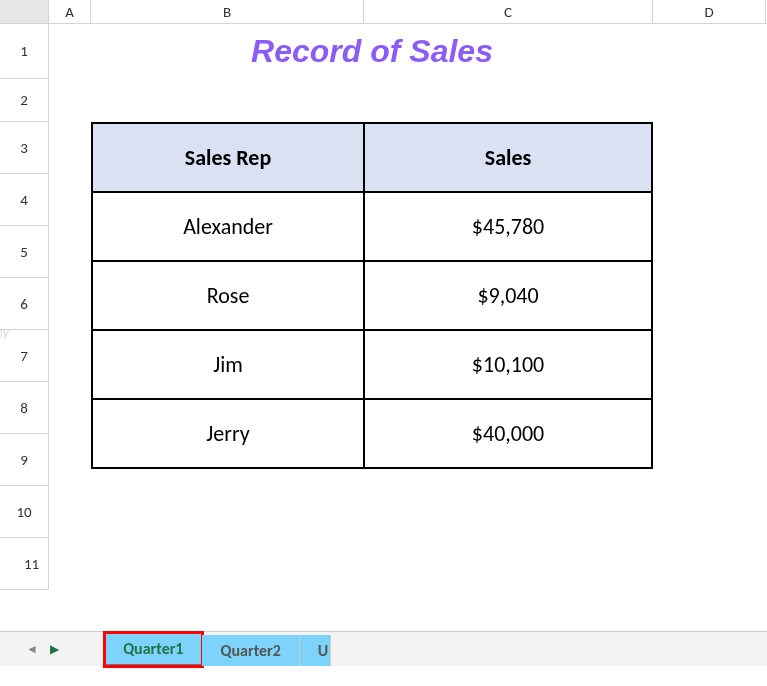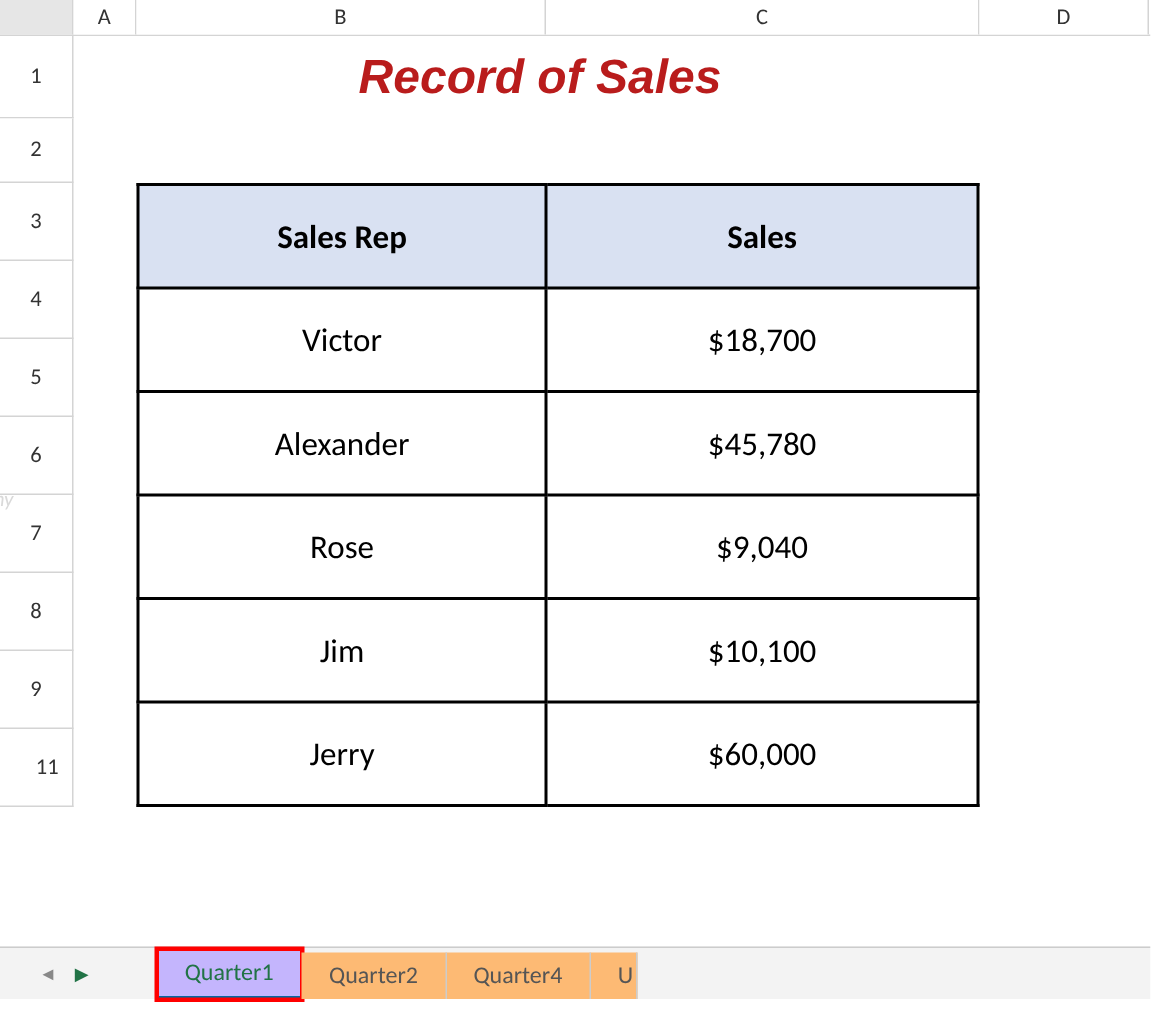--- a/index.html
+++ b/index.html
@@ -58,29 +58,29 @@
     .rh-1 { height: 55px; }
     .rh-2 { height: 43px; }
     .rh-n { height: 52px; }
     .rh-11 { height: 52px; padding-left: 15px; }
     .cell-area {
       position: absolute;
       left: 49px; top: 24px;
     }
     .title {
       position: absolute;
-      left: 30px; top: 0;
+      left: 42px; top: 0;
       width: 562px; height: 55px;
       text-align: center;
       font-size: 32px;
       font-weight: bold;
       font-style: italic;
       font-family: Arial, sans-serif;
       line-height: 55px;
-      color: #b91c1c;
+      color: #8b5cf6;
     }
     .data-table {
       position: absolute;
       left: 42px; top: 98px;
       width: 562px;
       border-collapse: collapse;
     }
     .data-table th, .data-table td {
       border: 2px solid #000;
       text-align: center;
@@ -125,28 +125,29 @@
       display: flex;
       margin-left: 40px;
       align-items: flex-end;
       height: 100%;
     }
     .tab {
       padding: 6px 18px;
       font-size: 16px;
       color: #555;
       border-right: 1px solid #ccc;
-      background: #fdba74;
+      background: #7dd3fc;
       cursor: pointer;
+      font-weight: bold;
     }
     .tab.active {
-      background: #c4b5fd;
+      background: #7dd3fc;
       color: #217346;
-      font-weight: normal;
-      border-bottom: 2px solid #0369a1;
+      font-weight: bold;
+      border-bottom: 2px solid #737373;
     }
     .tab.highlighted {
       outline: 3px solid #ff0000;
       outline-offset: -1px;
     }
     .tab.cut { text-align: left; padding-right: 2px;}
   </style>
 </head>
 <body>
 
@@ -162,61 +163,57 @@
   <div class="row-headers">
     <div class="row-header rh-1">1</div>
     <div class="row-header rh-2">2</div>
     <div class="row-header rh-n">3</div>
     <div class="row-header rh-n">4</div>
     <div class="row-header rh-n">5</div>
     <div class="row-header rh-n">6</div>
     <div class="row-header rh-n">7</div>
     <div class="row-header rh-n">8</div>
     <div class="row-header rh-n">9</div>
+    <div class="row-header rh-n">10</div>
     <div class="row-header rh-11">11</div>
   </div>
 
   <div class="cell-area">
     <div class="title">Record of Sales</div>
     <table class="data-table">
       <thead>
         <tr>
           <th class="col-rep">Sales Rep</th>
           <th class="col-sales">Sales</th>
         </tr>
       </thead>
       <tbody>
         <tr>
-            <td>Victor</td>
-            <td>$18,700</td>
-          </tr>
-        <tr>
             <td>Alexander</td>
             <td>$45,780</td>
           </tr>
         <tr>
             <td>Rose</td>
             <td>$9,040</td>
           </tr>
         <tr>
             <td>Jim</td>
             <td>$10,100</td>
           </tr>
         <tr>
             <td>Jerry</td>
-            <td>$60,000</td>
+            <td>$40,000</td>
           </tr>
       </tbody>
     </table>
     <div class="watermark">ExcelDemy</div>
   </div>
 </div>
 
 <div class="tab-bar">
   <span class="nav-arrow">◄</span>
   <span class="nav-arrow active">▶</span>
   <div class="tabs">
     <div class="tab active highlighted">Quarter1</div>
     <div class="tab">Quarter2</div>
-    <div class="tab">Quarter4</div>
     <div class="tab cut">U</div>
   </div>
 </div>
 
 </body></html>

